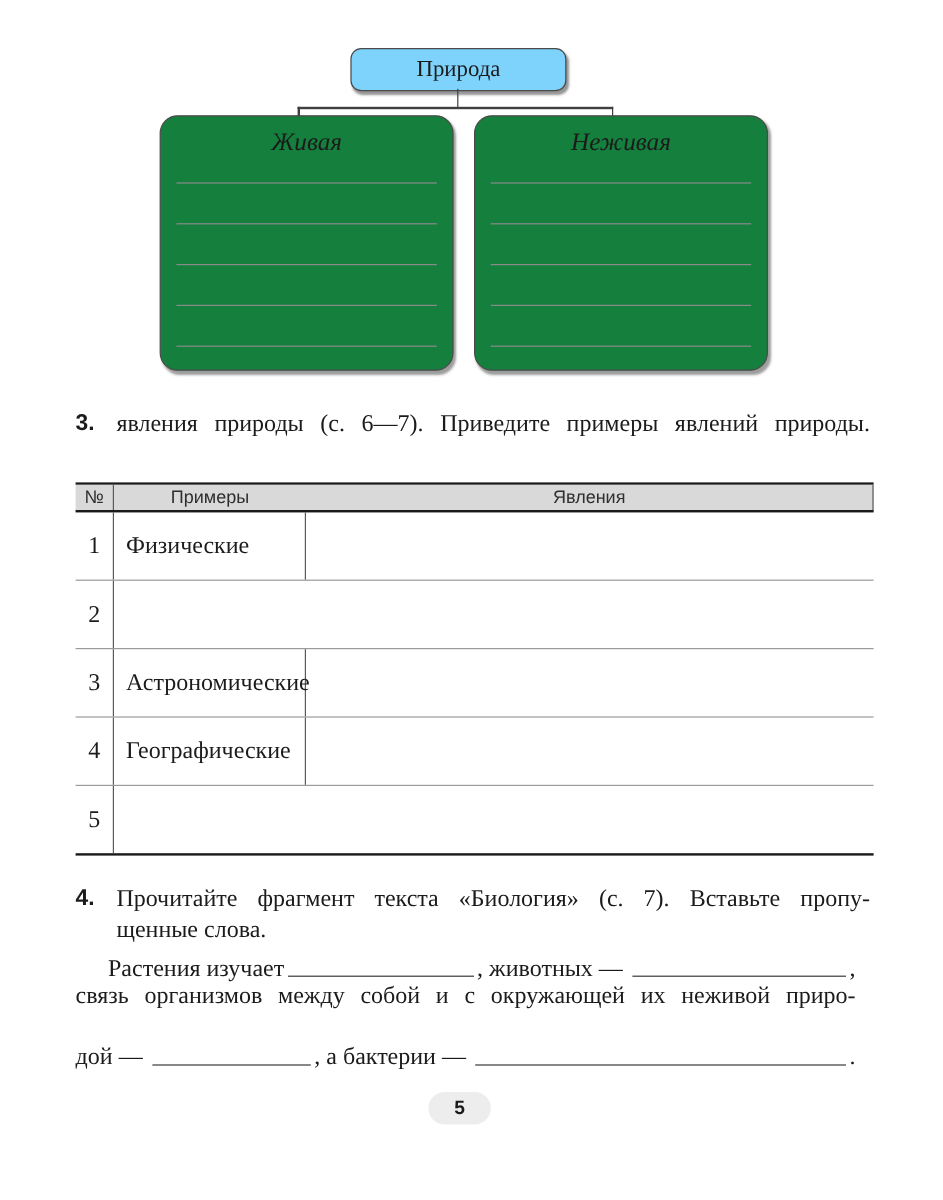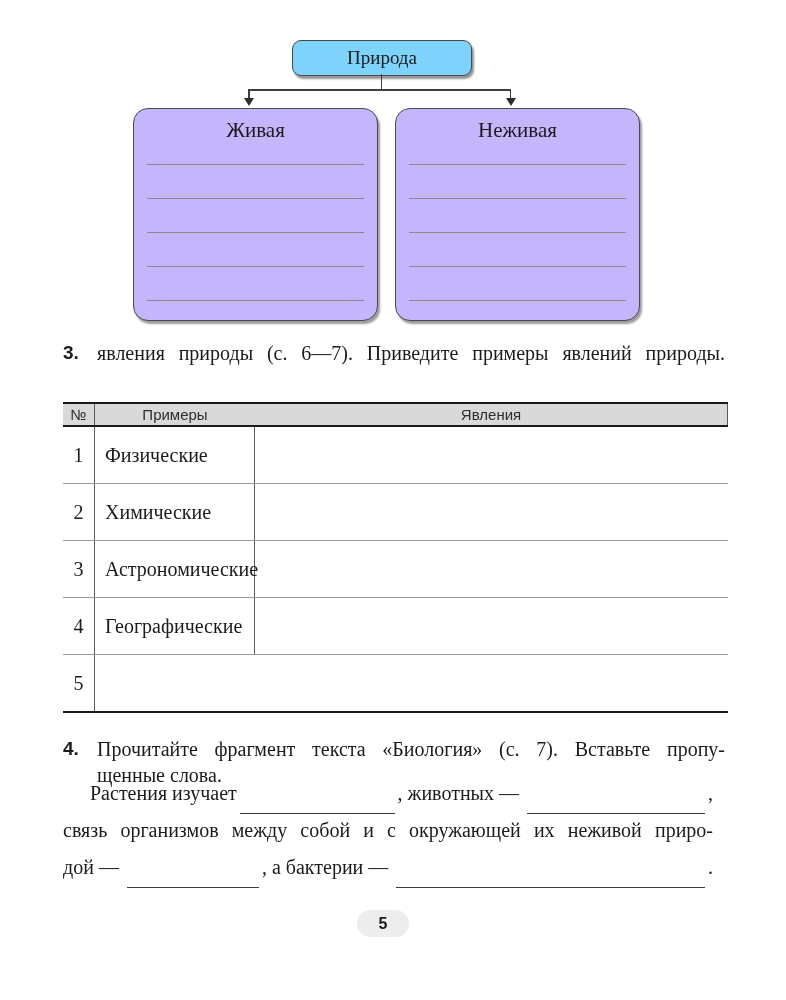--- a/index.html
+++ b/index.html
@@ -15,23 +15,24 @@
     display:flex;align-items:center;justify-content:center;
     font-size:19px;
   }
   .ln{position:absolute;background:#3f3f3f;}
   .arrowhead{
     position:absolute;width:0;height:0;
     border-left:5px solid transparent;border-right:5px solid transparent;
     border-top:8px solid #2e2e2e;
   }
   .cbox{
-    position:absolute;top:108px;width:243px;height:211px;background:#c4b5fd;
+    position:absolute;top:96px;width:243px;height:211px;background:#15803d;
     border:1.3px solid #4a4a4a;border-radius:15px;
     box-shadow:2px 3px 2px rgba(60,60,60,.5);
+    font-style:italic;
   }
   .cbox-title{text-align:center;margin-top:9px;font-size:21px;}
   .rule{position:absolute;left:13px;right:13px;height:1px;background:#8a8a8a;}
   
   .task{position:absolute;left:63px;width:662px;display:flex;}
   .tnum{
     flex:0 0 34px;font-family:"Liberation Sans", sans-serif;font-weight:bold;
     font-size:19px;padding-top:2px;
   }
   .ttext{flex:1;font-size:20px;line-height:26px;}
@@ -52,21 +53,21 @@
     display:grid;grid-template-columns:32px 160px 1fr;height:56px;
     border-bottom:1px solid #9a9a9a;font-size:20px;
   }
   .trow:last-child{border-bottom:none;}
   .cell{display:flex;align-items:center;box-sizing:border-box;}
   .cell.cen{justify-content:center;}
   .cell.name{padding-left:10px;}
   .vr{border-right:1px solid #5a5a5a;}
   
   .fillpara{position:absolute;left:63px;top:782px;width:650px;font-size:20px;}
-  .fline{display:flex;height:37px;}
+  .fline{display:flex;align-items:flex-end;height:37px;}
   .seg{white-space:pre;}
   .blank{border-bottom:1.4px solid #3a3a3a;margin:0 3px 5px 3px;}
   .fline2{
     height:37px;display:flex;
   }
   .fline2 > div{width:100%;text-align:justify;text-align-last:justify;white-space:nowrap;}
   
   .pagenum{
     position:absolute;left:357px;top:910px;width:52px;height:27px;border-radius:14px;
     background:#ededed;display:flex;align-items:center;justify-content:center;
@@ -123,21 +124,20 @@
       <div class="cell cen vr">Явления</div>
     </div>
 
     <div class="trow">
       <div class="cell cen vr">1</div>
       <div class="cell name vr">Физические</div>
       <div class="cell"></div>
     </div>
     <div class="trow">
       <div class="cell cen vr">2</div>
-      <div class="cell name vr">Химические</div>
       <div class="cell"></div>
     </div>
     <div class="trow">
       <div class="cell cen vr">3</div>
       <div class="cell name vr">Астрономические</div>
       <div class="cell"></div>
     </div>
     <div class="trow">
       <div class="cell cen vr">4</div>
       <div class="cell name vr">Географические</div>

